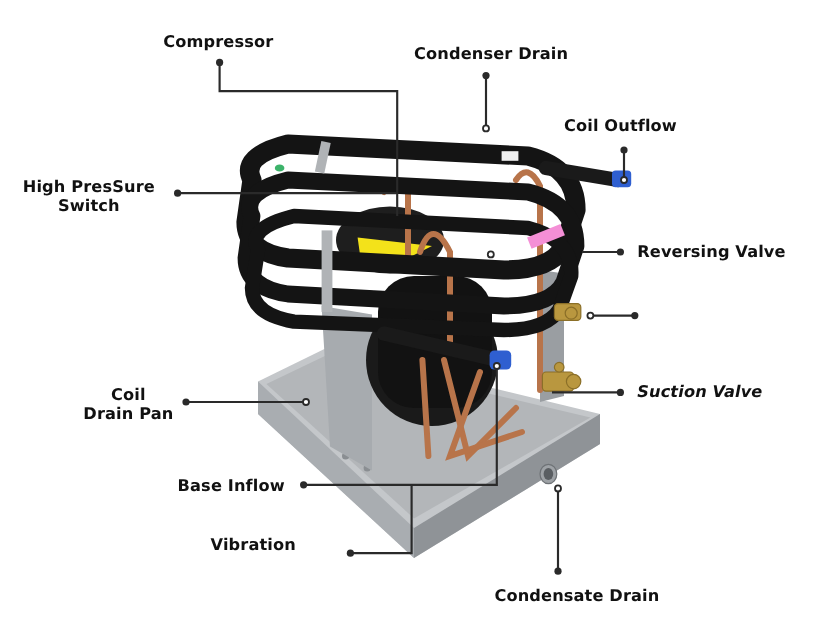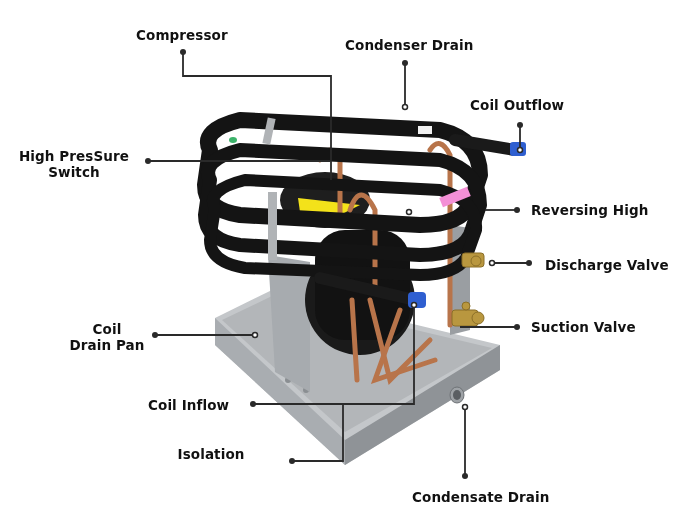--- a/index.html
+++ b/index.html
@@ -132,29 +132,28 @@
 
   <div class="label" style="left:136px;top:27px;">Compressor</div>
   <div class="label" style="left:345px;top:37px;">Condenser Drain</div>
   <div class="label" style="left:470px;top:97px;">Coil Outflow</div>
 
   <div class="label center" style="left:14px;top:148px;width:120px;">
     <div>High PresSure</div>
     <div>Switch</div>
   </div>
 
-  <div class="label" style="left:531px;top:202px;">Reversing High</div>
-  <div class="label" style="left:545px;top:257px;">Discharge Valve</div>
-  <div class="label" style="left:531px;top:319px;">Suction Valve</div>
+  <div class="label" style="left:531px;top:202px;">Reversing Valve</div>
+  <div class="label" style="left:531px;top:319px;font-style:italic;">Suction Valve</div>
 
   <div class="label center" style="left:62px;top:321px;width:90px;">
     <div>Coil</div>
     <div>Drain Pan</div>
   </div>
 
-  <div class="label" style="left:148px;top:397px;">Coil Inflow</div>
+  <div class="label" style="left:148px;top:397px;">Base Inflow</div>
 
   <div class="label center" style="left:140px;top:446px;width:142px;">
-    <div>Isolation</div>
+    <div>Vibration</div>
   </div>
 
   <div class="label" style="left:412px;top:489px;">Condensate Drain</div>
 </div>
 
 </body></html>

